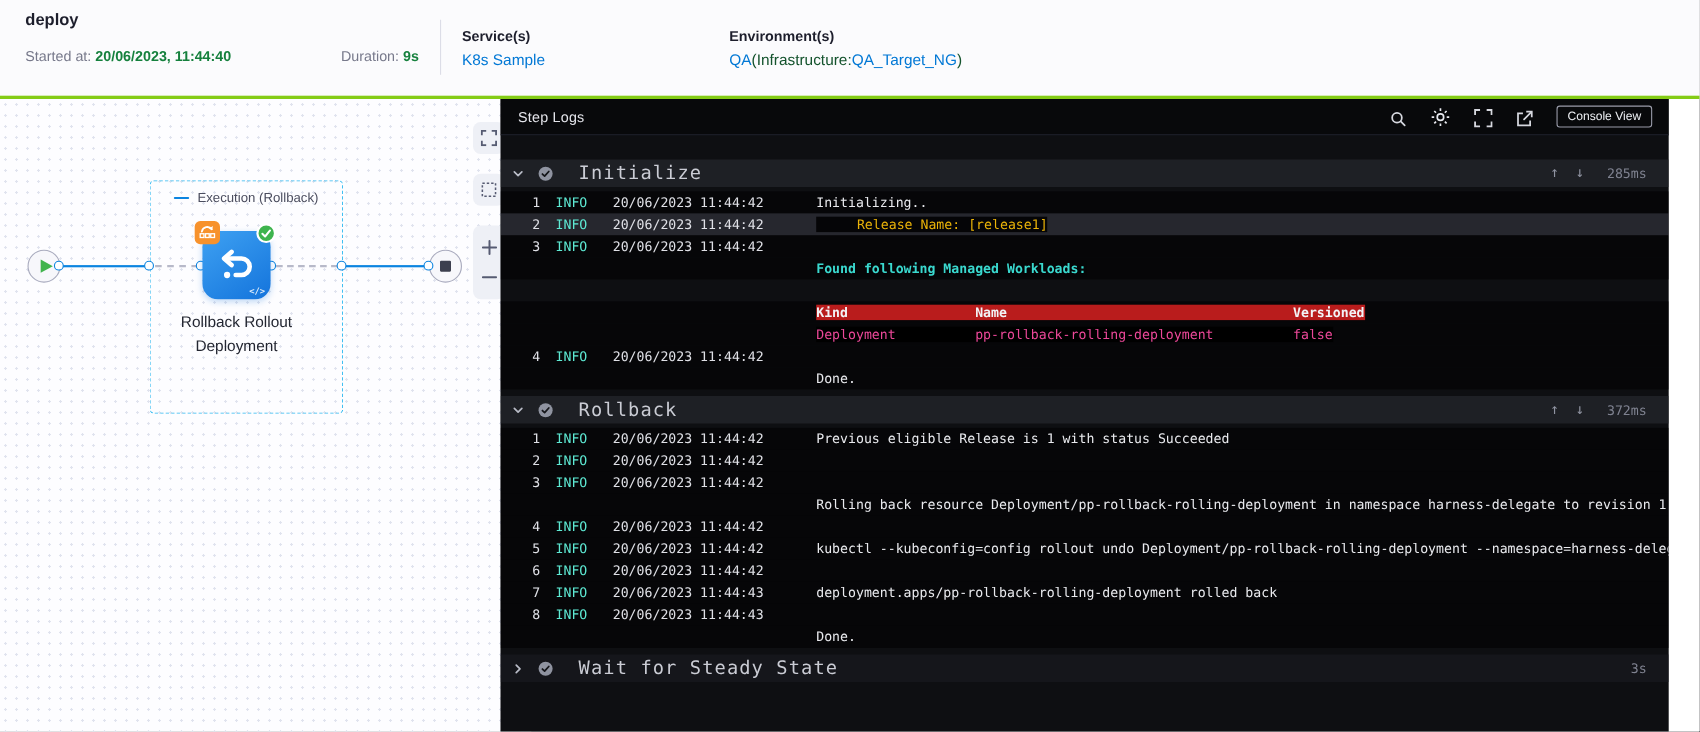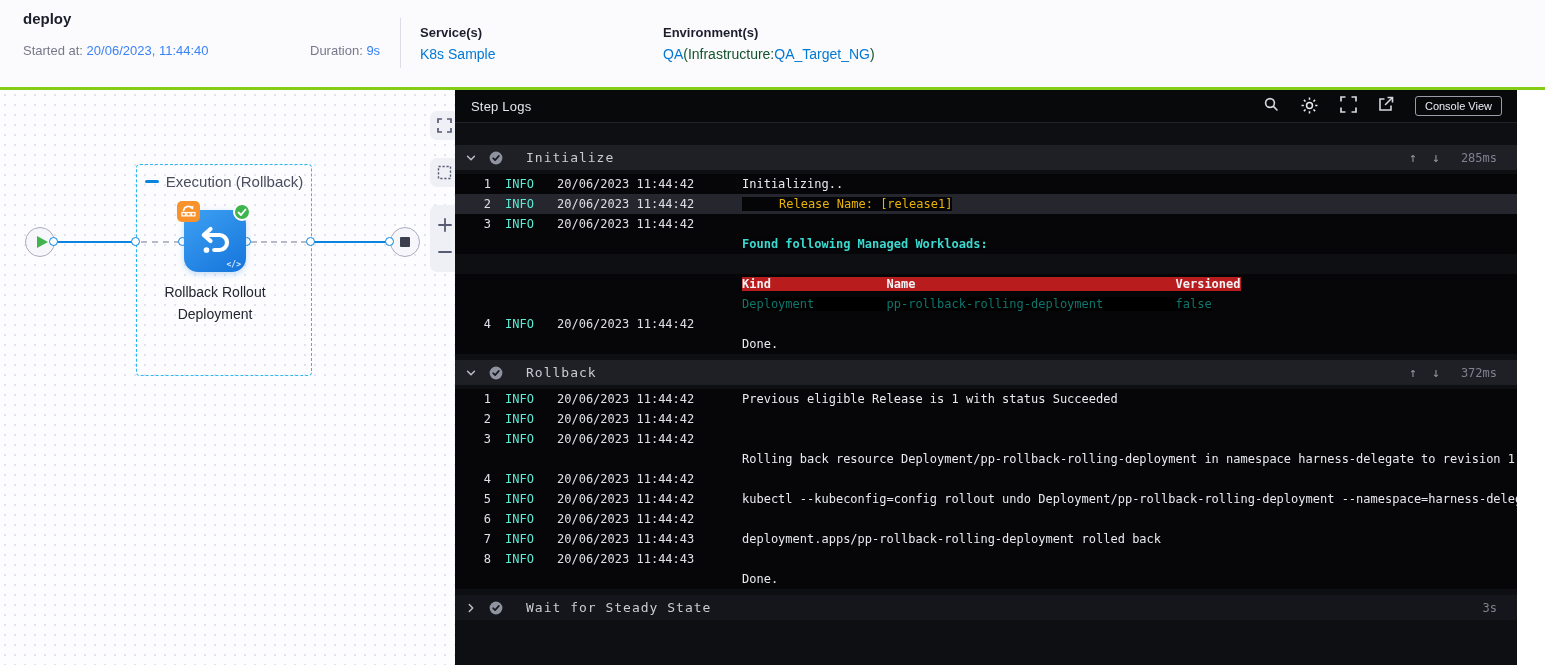--- a/index.html
+++ b/index.html
@@ -4,21 +4,21 @@
 <style>
   * { box-sizing: border-box; margin: 0; padding: 0; }
   html,body { width:1545px; height:665px; overflow:hidden; background:#fff;
               font-family:"Liberation Sans", sans-serif; }
 
   
   .top-header { position:absolute; left:0; top:0; width:1545px; height:90px;
                 background:#fbfbfd; border-bottom:3px solid #84cc16; }
   .th-title { position:absolute; left:23px; top:10px; font-size:15px; font-weight:700; color:#1d1e2c; }
   .th-row { position:absolute; top:43px; font-size:13px; color:#77798b; }
-  .th-row b { color:#3b82f6; font-weight:400; }
+  .th-row b { color:#15803d; font-weight:700; }
   .th-started { left:23px; }
   .th-duration { left:310px; }
   .th-divider { position:absolute; left:400px; top:18px; width:1px; height:50px; background:#dcdde7; }
   .th-block { position:absolute; top:25px; }
   .th-block .lbl { font-size:13px; font-weight:700; color:#1d1e2c; }
   .th-block .val { margin-top:6px; font-size:14px; }
   .th-services { left:420px; }
   .th-envs { left:663px; }
   .link { color:#0278d5; cursor:pointer; }
   .dim  { color:#14532d; }
@@ -36,21 +36,21 @@
   .stop-sq { width:10px; height:10px; background:#3c3f4e; border-radius:1px; }
   .edge { position:absolute; height:2px; background:#0b84e0; top:151px; }
   .edge-dashed { position:absolute; height:0; border-top:2px dashed #b7b9c9; top:151px; }
   .dot { position:absolute; width:9px; height:9px; border-radius:50%; top:147px;
          background:#fff; border:1.8px solid #0b84e0; }
   .exec-box { position:absolute; left:136px; top:74px; width:176px; height:212px;
               border:1.3px dashed #2cb8f0; border-radius:4px; }
   .exec-title { position:absolute; left:0; top:8px; width:100%; display:flex;
                 align-items:center; justify-content:center; gap:7px; }
   .exec-dash { width:14px; height:2.5px; background:#0b84e0; border-radius:2px; }
-  .exec-label { font-size:15px; color:#4b4d5e; }
+  .exec-label { font-size:12px; color:#4b4d5e; }
   .step-icon { position:absolute; left:184px; top:120px; width:62px; height:62px;
                border-radius:14px; background:linear-gradient(145deg,#3ea1f2,#1474dc);
                box-shadow:0 2px 6px rgba(20,116,220,.25); }
   .step-undo { position:absolute; left:13px; top:12px; }
   .step-code { position:absolute; right:5px; bottom:3px; font-size:8px; font-weight:700;
                color:rgba(255,255,255,.85); font-family:"DejaVu Sans Mono", monospace; }
   .step-badge { position:absolute; left:-7px; top:-9px; width:23px; height:21px;
                 border-radius:5px; background:#f7922c; display:flex; align-items:center; justify-content:center; }
   .step-check { position:absolute; right:-5px; top:-7px; width:18px; height:18px; border-radius:50%;
                 background:#3eb44e; border:2px solid #fff; display:flex; align-items:center; justify-content:center; }
@@ -62,48 +62,48 @@
                   background:#eef0f6; border-radius:7px; display:flex; flex-direction:column;
                   align-items:center; justify-content:space-around; padding:6px 0; }
   .cv-zbtn { width:100%; height:24px; display:flex; align-items:center; justify-content:center; cursor:pointer; }
 
   
   .log-panel { position:absolute; left:455px; top:90px; width:1062px; height:575px;
                background:#0e0f12; display:flex; flex-direction:column; overflow:hidden; }
   .log-header { height:33px; flex:none; background:#08090b; border-bottom:1px solid #20222c;
                 display:flex; align-items:center; padding:0 15px 0 16px; }
   .log-title { font-size:13px; color:#e4e5eb; letter-spacing:.2px; }
-  .lh-right { margin-left:auto; display:flex; align-items:flex-start; gap:21px; }
+  .lh-right { margin-left:auto; display:flex; align-items:flex-end; gap:21px; }
   .lh-icon { display:flex; align-items:center; justify-content:center; cursor:pointer; }
   .console-btn { border:1px solid #9a9caa; border-radius:3px; color:#eceef2; font-size:11px;
                  padding:3px 9px; cursor:pointer; background:transparent; }
   .log-body { flex:1; overflow:hidden; padding-top:22px; font-family:"DejaVu Sans Mono", monospace; }
 
   .sec-header { height:25px; display:flex; align-items:center; background:#1e2025;
                 padding-left:10px; cursor:pointer; }
   .sec.collapsed .sec-header { background:#15161b; }
   .sec-chevron { width:18px; display:flex; align-items:center; }
   .sec-check { width:16px; display:flex; align-items:center; margin-left:6px; }
-  .sec-title { margin-left:21px; font-size:13px; letter-spacing:1px; color:#caccd4; }
+  .sec-title { margin-left:21px; font-size:17px; letter-spacing:1px; color:#caccd4; }
   .sec-right { margin-left:auto; display:flex; align-items:center; gap:15px; padding-right:20px; }
   .sec-arrow { color:#9094a2; font-size:13px; cursor:pointer; }
   .sec-duration { color:#7f8290; font-size:12px; min-width:42px; text-align:right; }
   .sec-body { padding:4px 0 6px 0; }
 
   .log-line { height:20px; display:flex; align-items:center; font-size:12px; color:#e9eaee; }
   .log-line.striped { background:#060608; }
   .log-line.selected { background:#26272e; }
   .ln-num { flex:none; width:14px; margin-left:22px; text-align:right; color:#dfe0e6; }
   .ln-level { flex:none; width:40px; margin-left:14px; color:#5eead4; }
   .ln-ts { flex:none; width:150px; margin-left:12px; color:#dfe0e6; }
   .ln-msg { flex:none; margin-left:35px; white-space:pre; overflow:hidden; }
   .msg-y { color:#eab308; font-weight:400; background:#050507;padding-left:37px; }
   .msg-c { color:#3ad9cf; font-weight:700; background:#050507; }
   .msg-th { color:#f2f3f6; font-weight:700; background:#b91c1c; }
-  .msg-tr { color:#0f766e; background:#000; }
+  .msg-tr { color:#ec4899; background:#000; }
 </style>
 </head>
 <body>
 
 <div class="top-header">
   <div class="th-title">deploy</div>
   <div class="th-row th-started">
     <span>Started at:</span>
     <b>20/06/2023, 11:44:40</b>
   </div>

